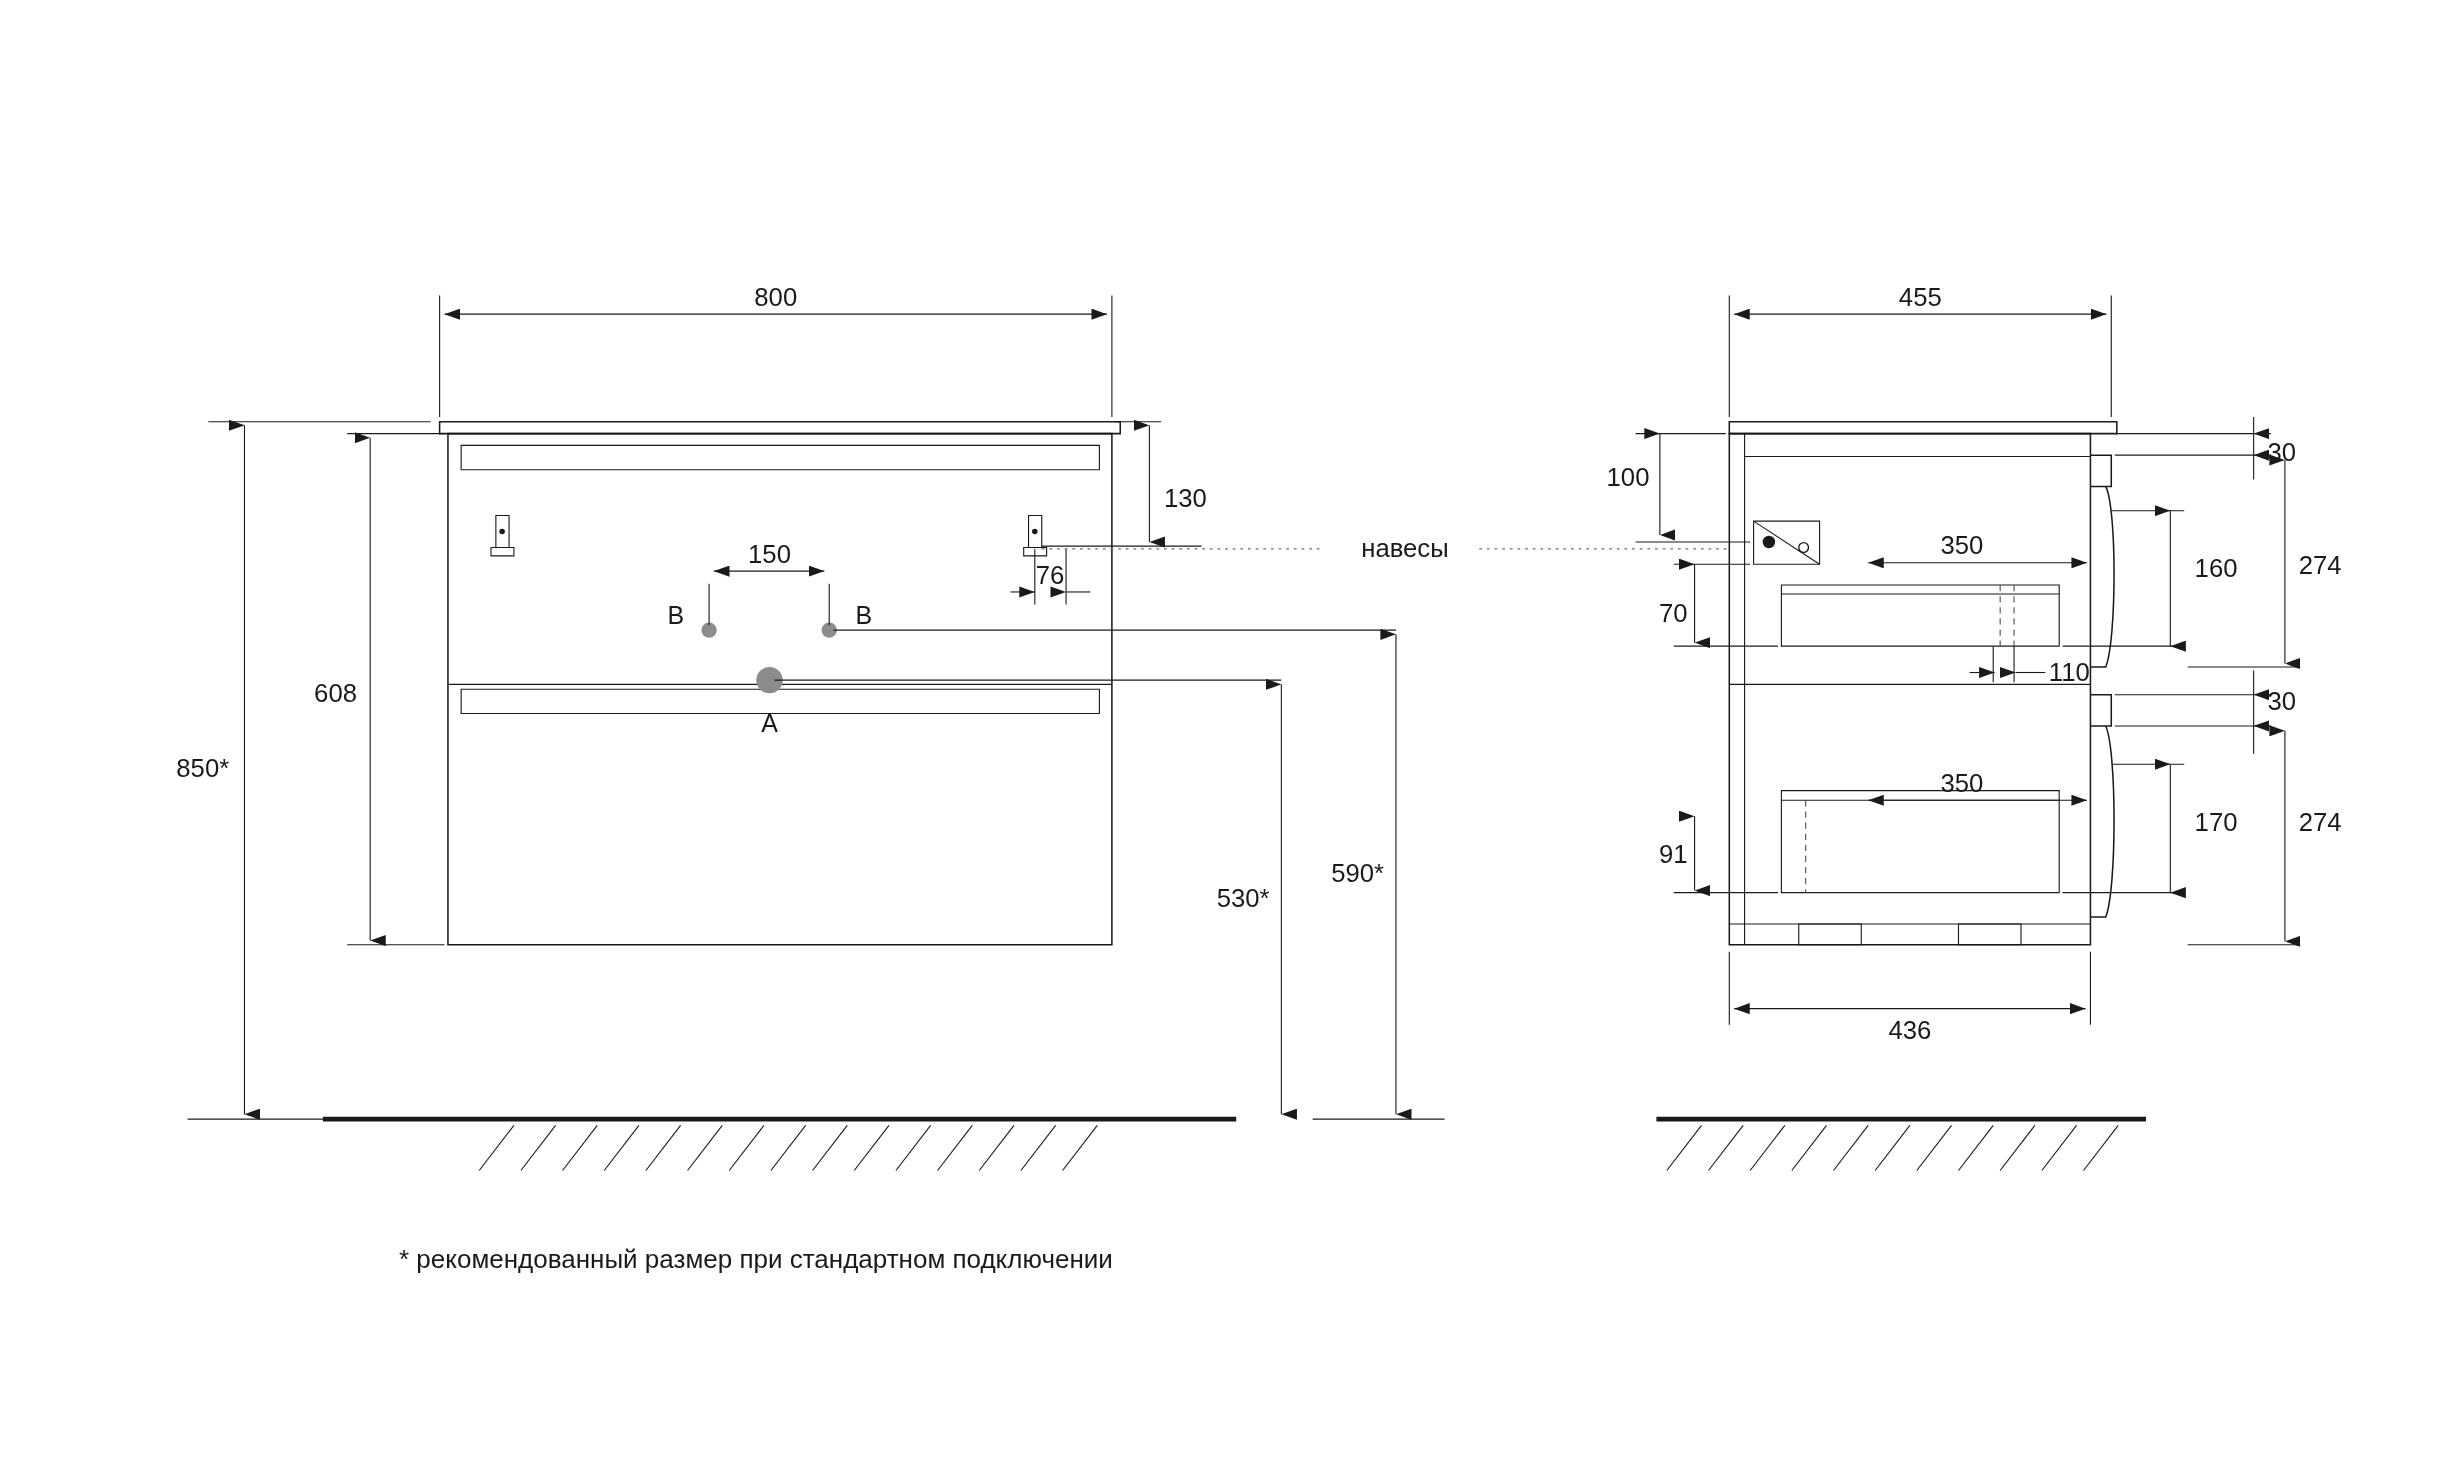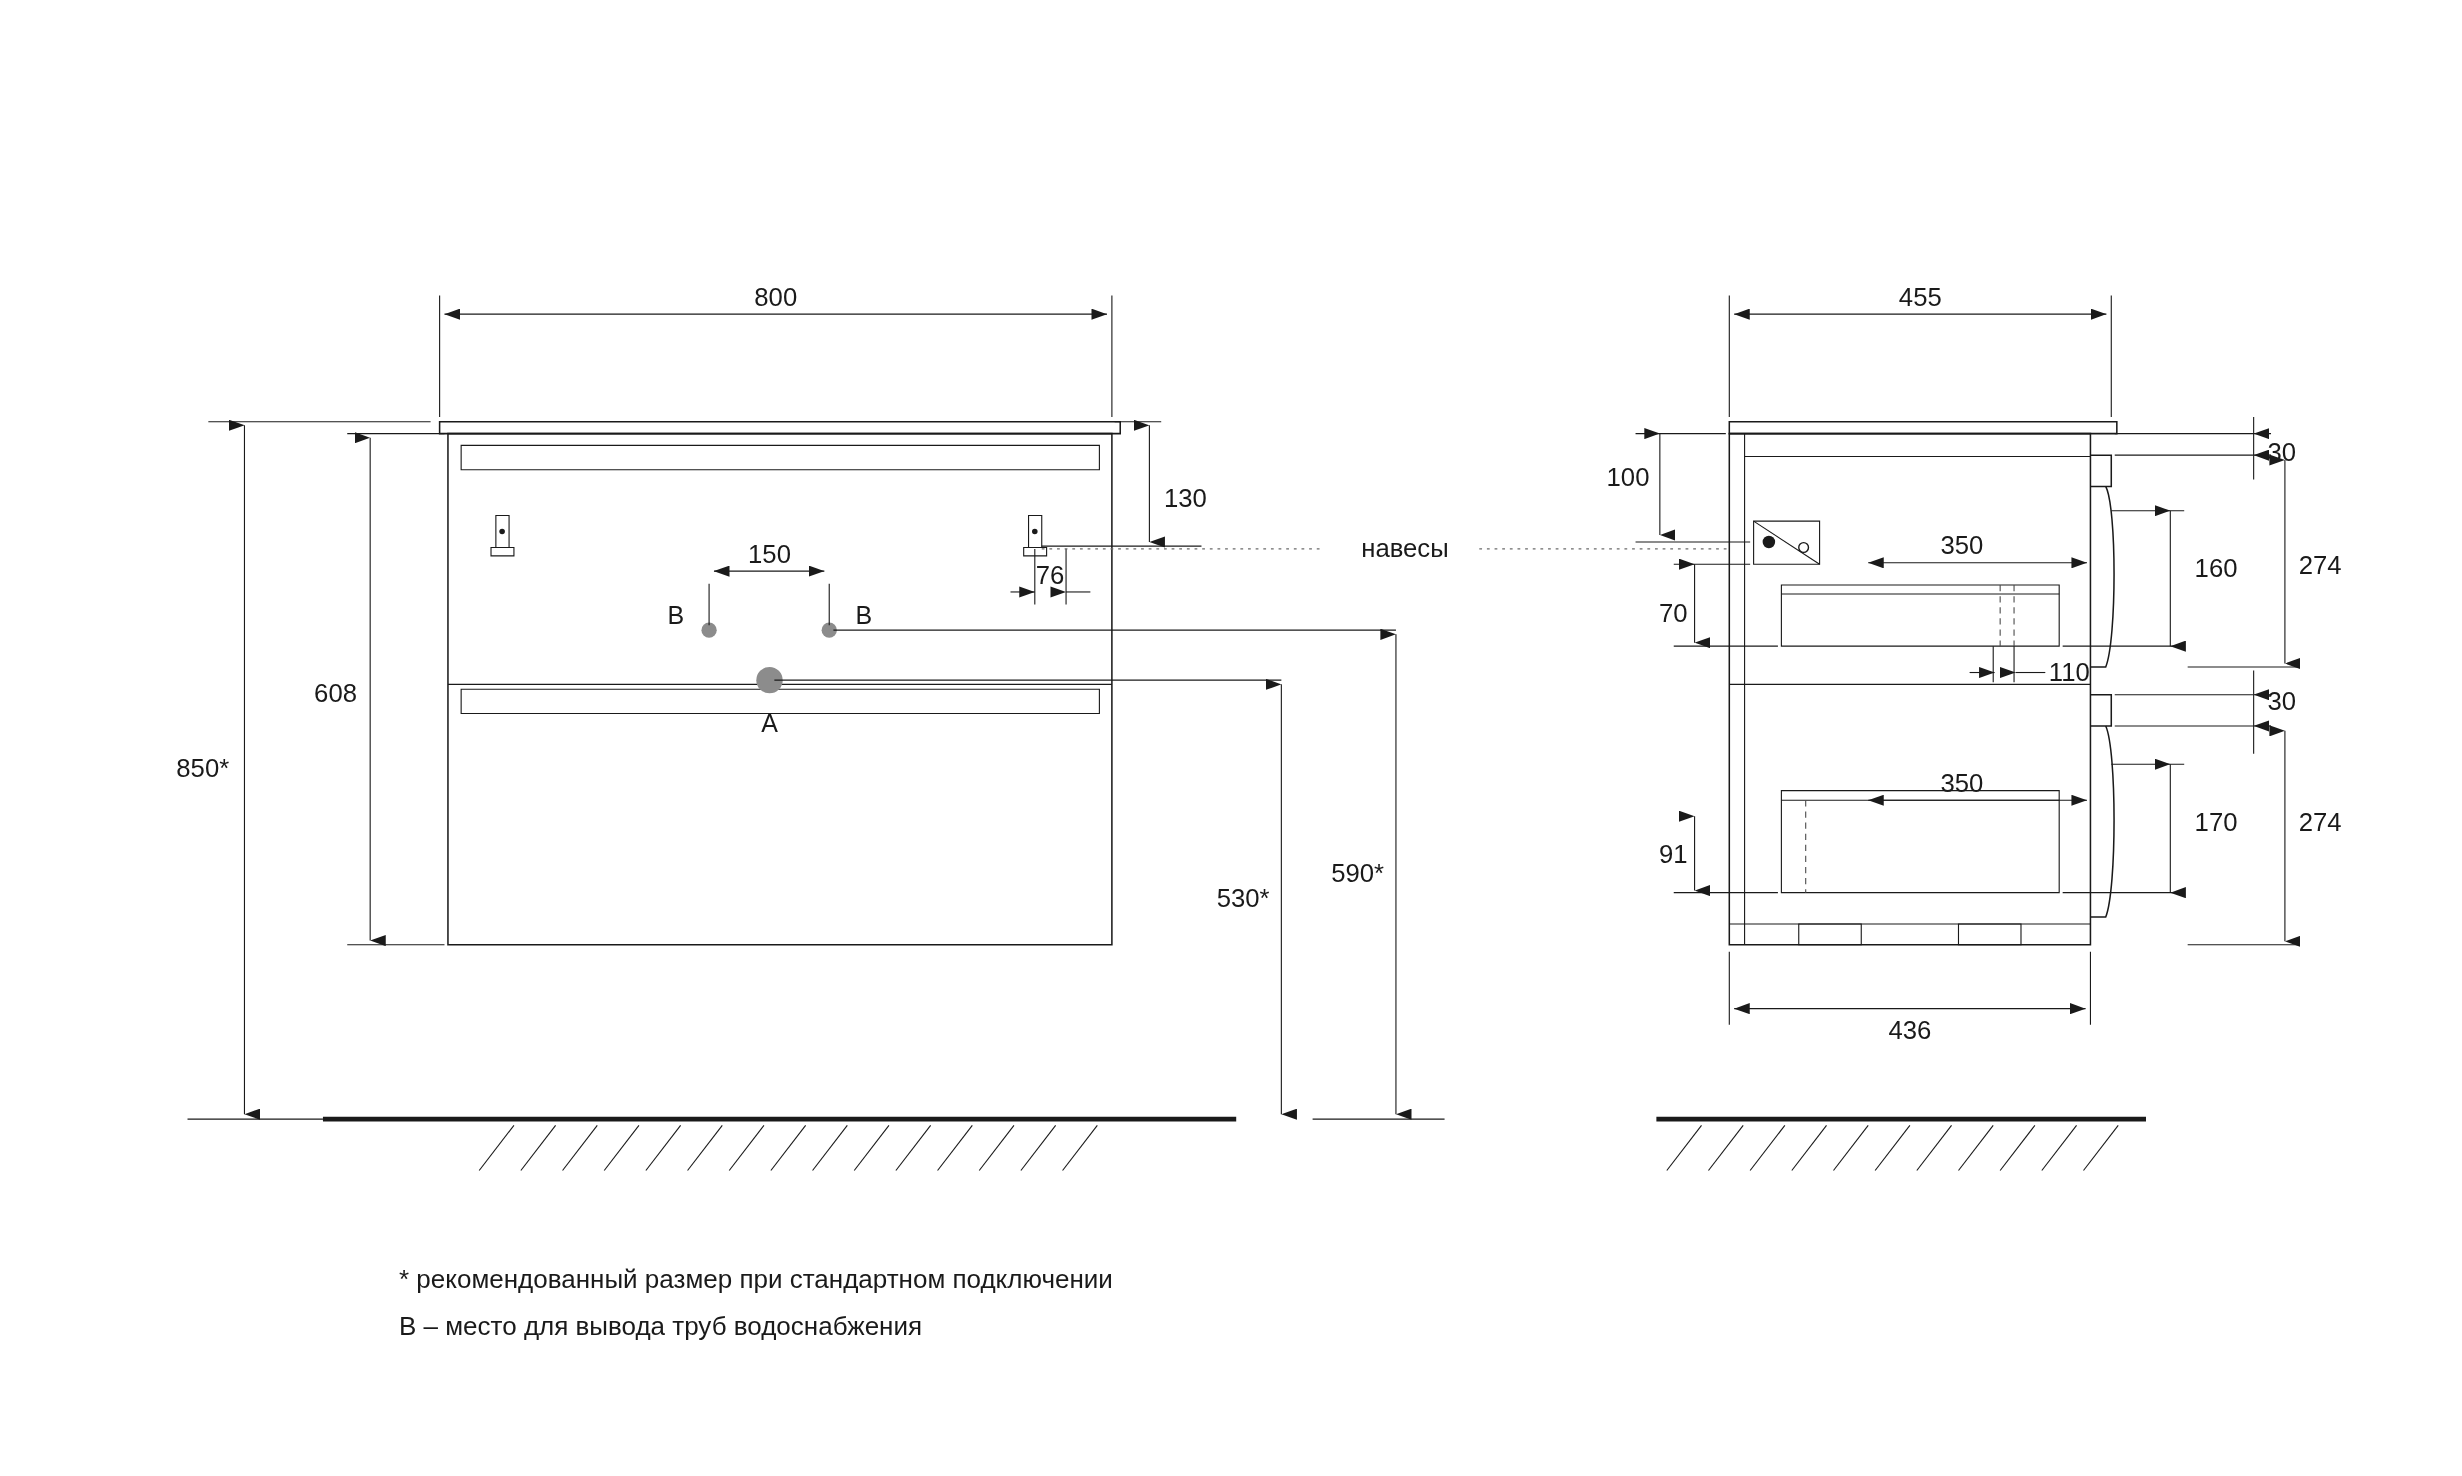--- a/index.html
+++ b/index.html
@@ -291,19 +291,18 @@
     <path class="ln-dim" d="M 3040 1100 L 3145 1100"></path>
     <path class="ln-dim" d="M 2970 1285 L 3145 1285"></path>
     <text class="dim-text" x="3160" y="1196" text-anchor="start">170</text>
 
     <path class="ln-dim" d="M 3290 1052 L 3290 1355" marker-start="url(#arrU)" marker-end="url(#arrD)"></path>
     <path class="ln-dim" d="M 3150 1360 L 3310 1360"></path>
     <text class="dim-text" x="3310" y="1196" text-anchor="start">274</text>
 
   </svg>
 
-  <div style="position:absolute; left:399px; top:1236px; width:1111px;margin-top:20px;">
+  <div style="position:absolute; left:399px; top:1236px; width:1111px;">
     <div style="font-size:26px; line-height:47px;">* рекомендованный размер при стандартном подключении</div>
-    <div style="font-size:26px; line-height:47px;">B – место для вывода труб водоснабжения</div>
   </div>
 
 </div>
 
 
 </body></html>

